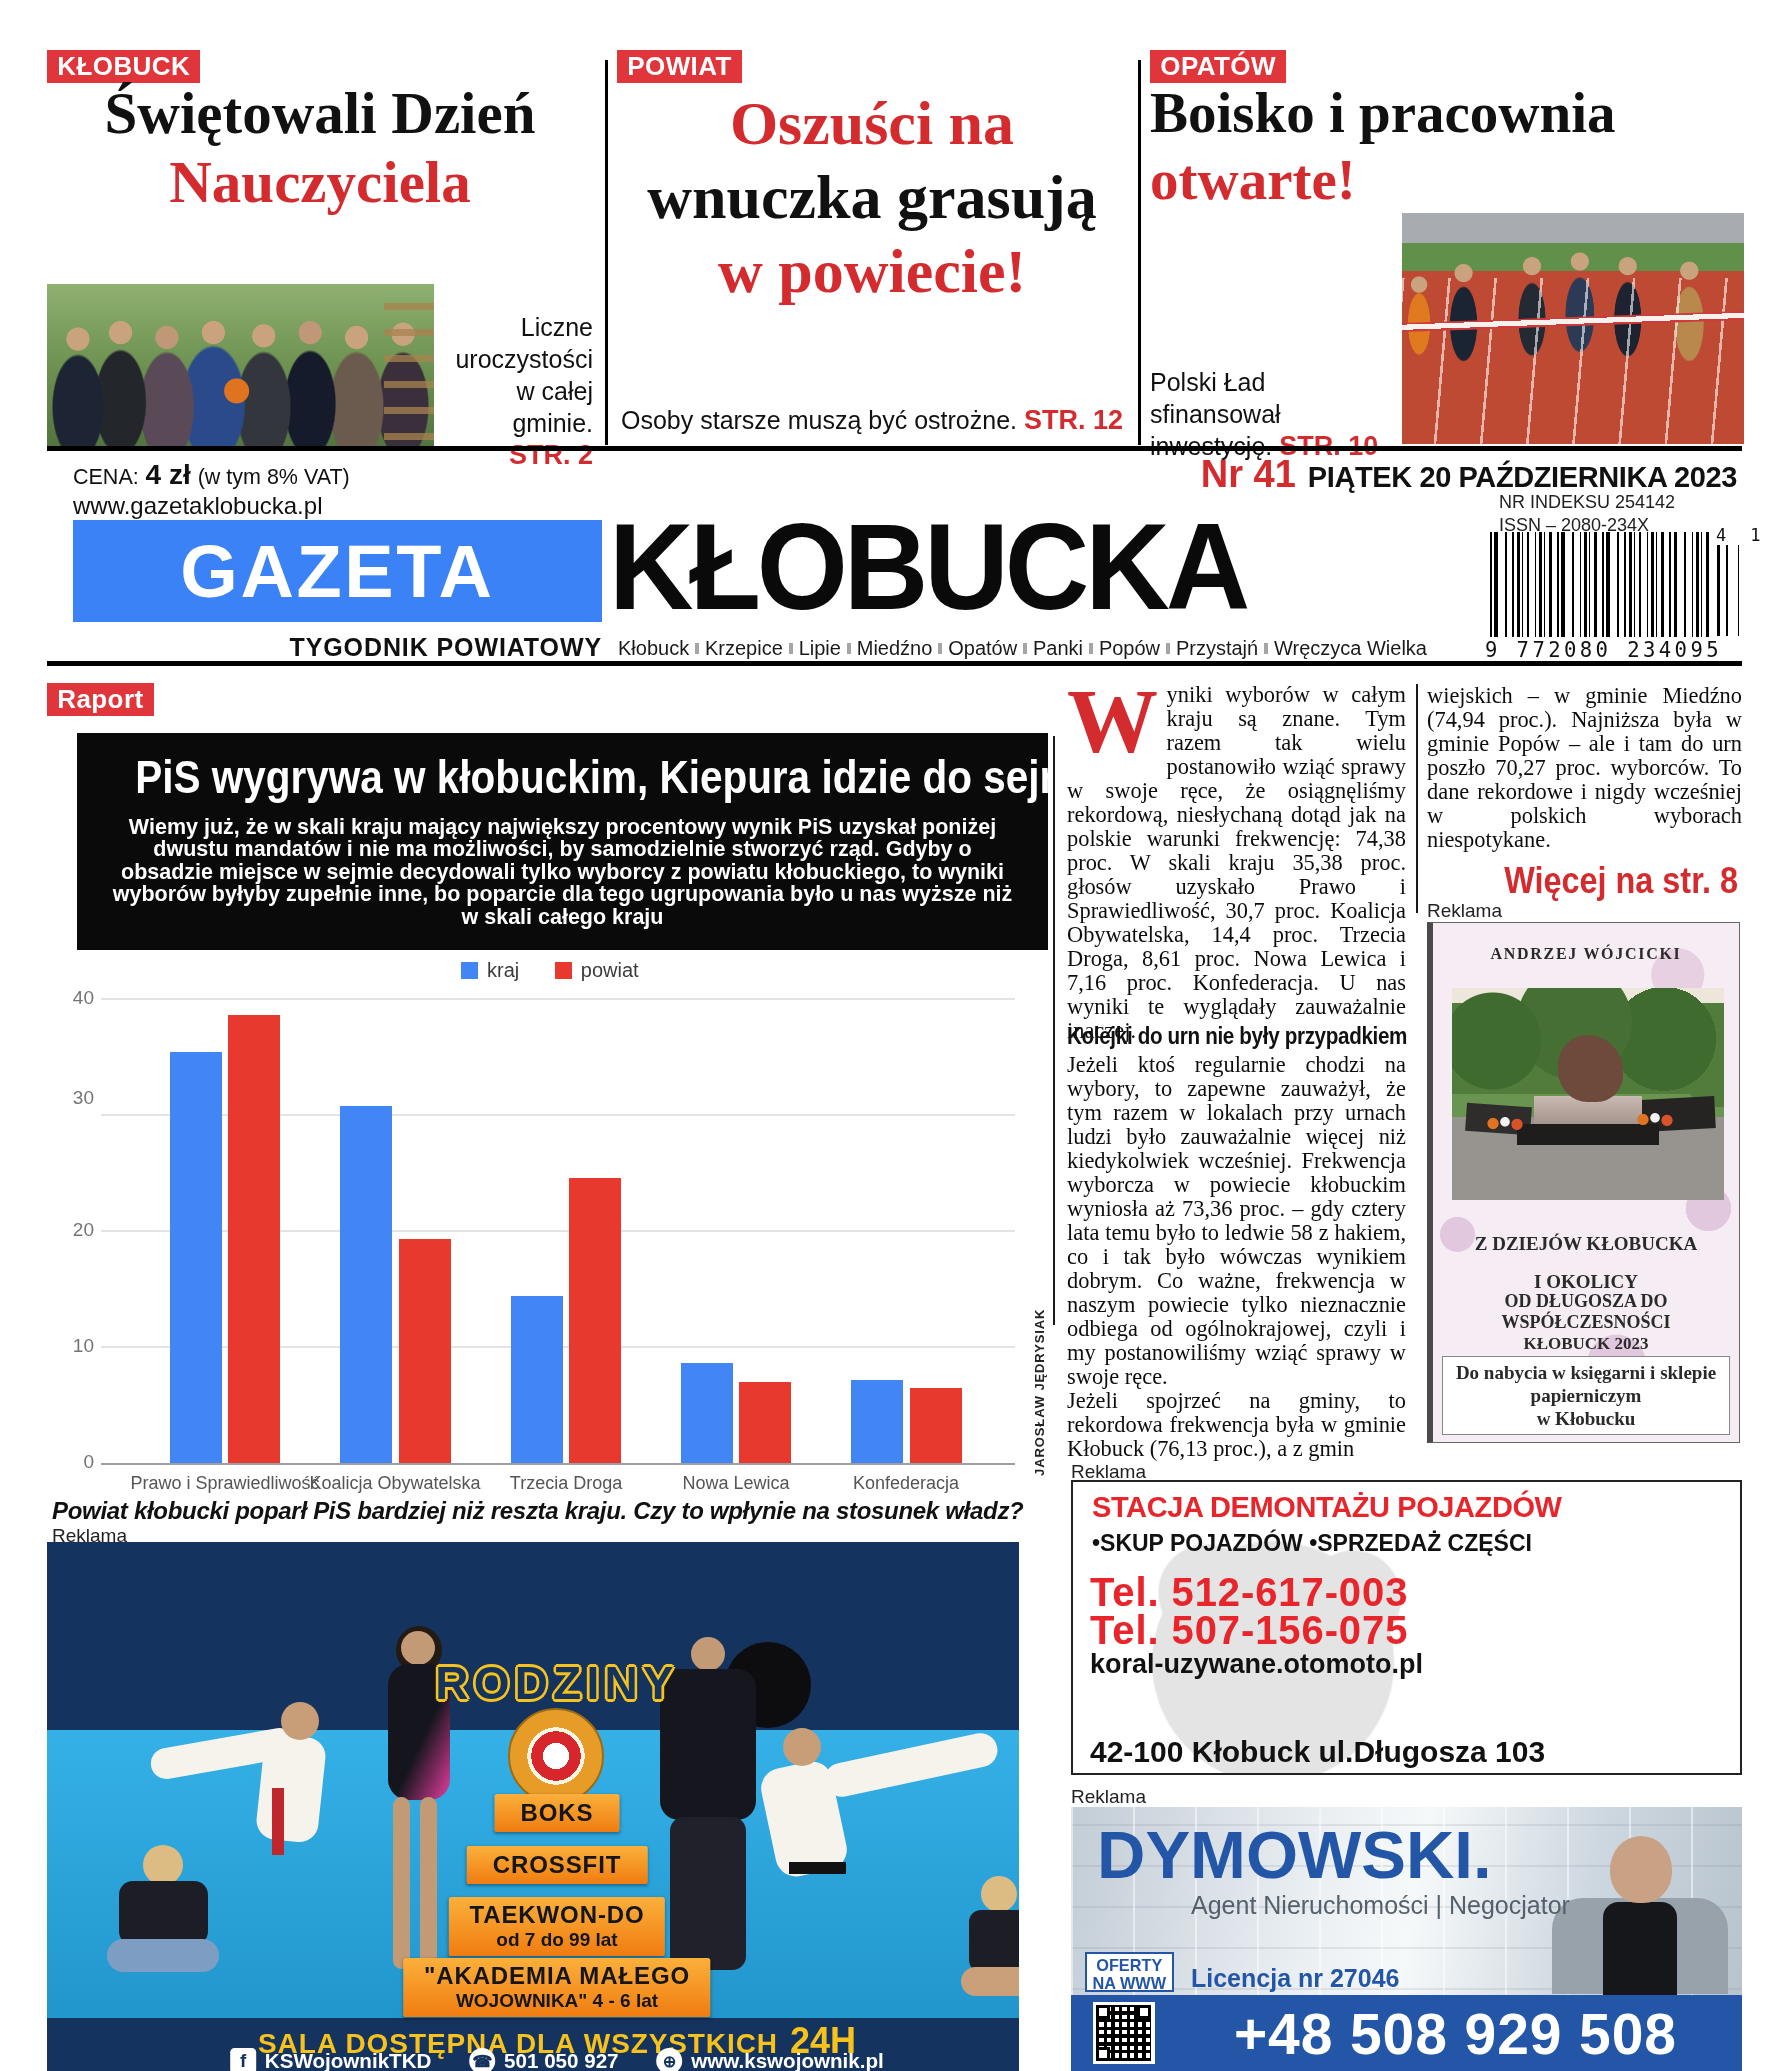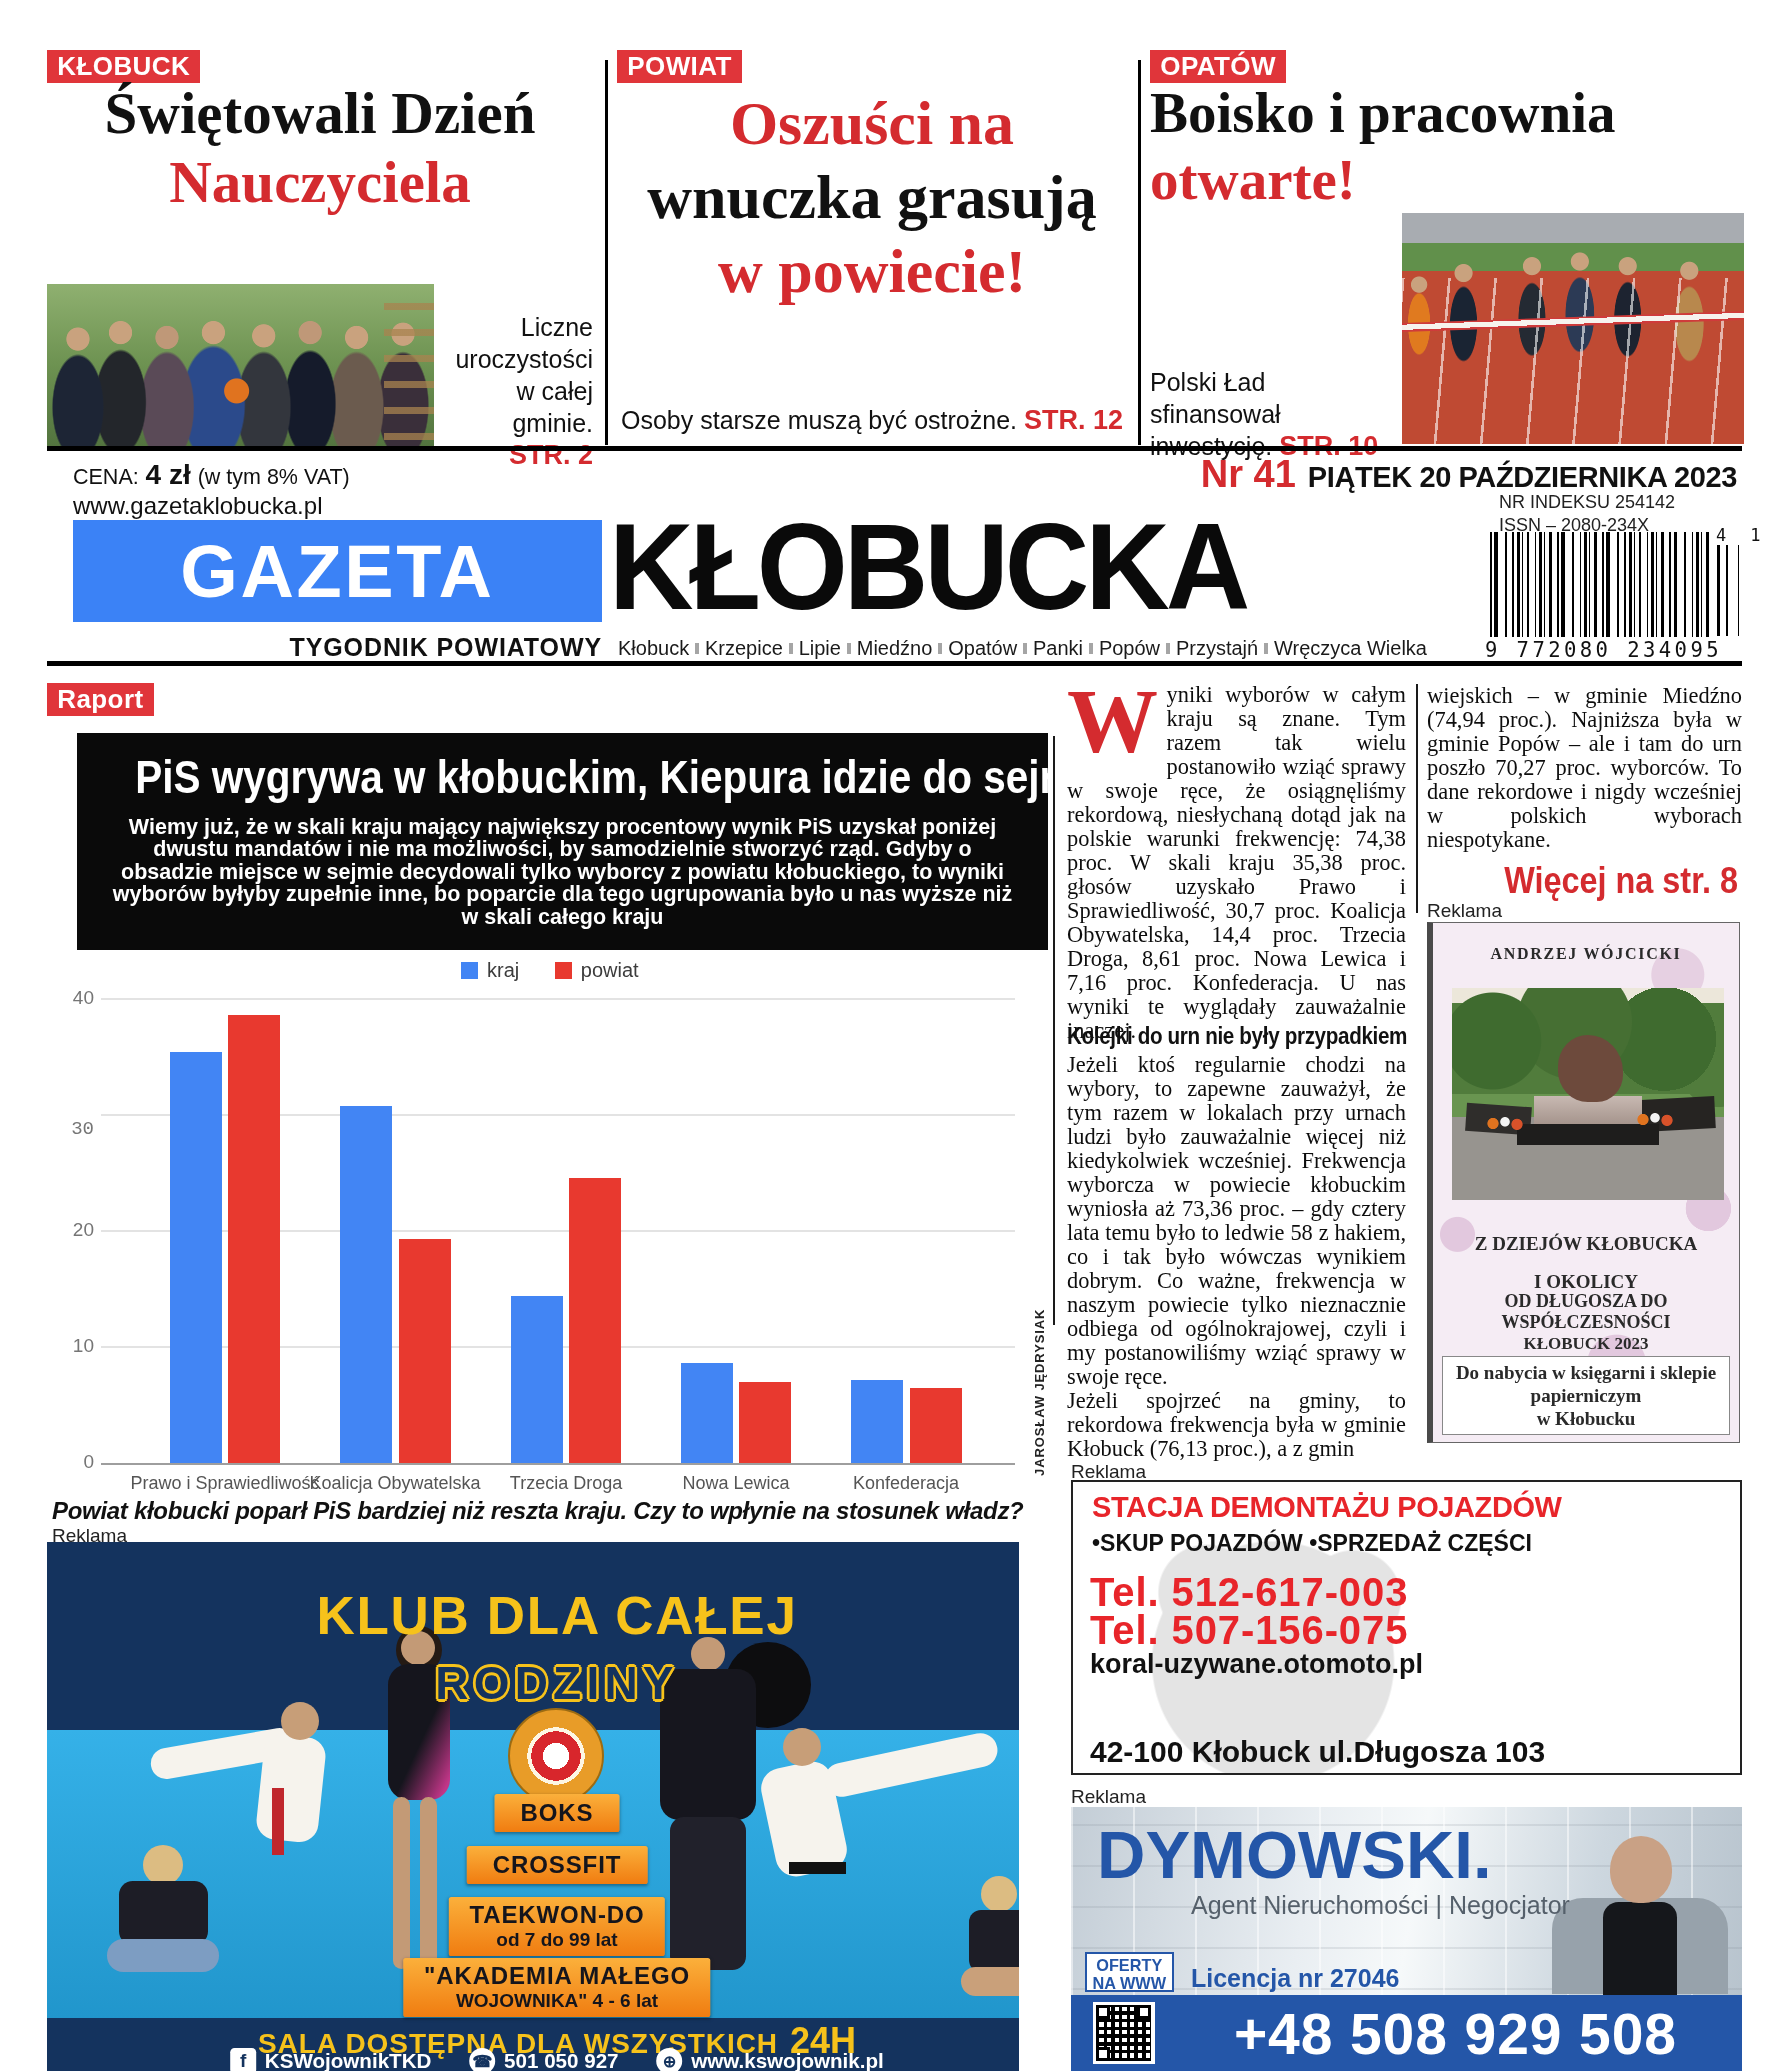--- a/index.html
+++ b/index.html
@@ -348,21 +348,21 @@
           <span class="lg-label">powiat</span>
         </span>
       </div>
     <div class="chart-plot" id="chart-plot">
         <div class="ytick" style="top: 453px;">0</div>
         <div class="gridline" style="top: 348px;"></div>
         <div class="ytick" style="top: 337px;">10</div>
         <div class="gridline" style="top: 232px;"></div>
         <div class="ytick" style="top: 221px;">20</div>
         <div class="gridline" style="top: 116px;"></div>
-        <div class="ytick" style="top: 120px; font-family: Liberation Mono, monospace;">30</div>
+        <div class="ytick" style="top: 89px;">30</div>
         <div class="gridline" style="top: 0px;"></div>
         <div class="ytick" style="top: -11.2px;">40</div>
         <div class="bar" style="left: 69px; height: 411px; background: rgb(66, 133, 244);"></div>
         <div class="bar" style="left: 127px; height: 448px; background: rgb(232, 57, 47);"></div>
         <div class="xtick" style="left: 25px;">Prawo i Sprawiedliwość</div>
         <div class="bar" style="left: 239px; height: 357px; background: rgb(66, 133, 244);"></div>
         <div class="bar" style="left: 298px; height: 224px; background: rgb(232, 57, 47);"></div>
         <div class="xtick" style="left: 195px;">Koalicja Obywatelska</div>
         <div class="bar" style="left: 410px; height: 167px; background: rgb(66, 133, 244);"></div>
         <div class="bar" style="left: 468px; height: 285px; background: rgb(232, 57, 47);"></div>
@@ -489,21 +489,20 @@
       <div class="shape" style="left:736px;top:186px;width:38px;height:38px;border-radius:50%;background:#c79e78"></div>
       <div class="shape" style="left:776px;top:206px;width:176px;height:34px;background:#f6f3ed;border-radius:17px;transform:rotate(-12deg)"></div>
       <div class="shape" style="left:742px;top:320px;width:57px;height:12px;background:#111"></div>
     </div>
     <div class="fig">
       <div class="shape" style="left:934px;top:334px;width:36px;height:36px;border-radius:50%;background:#dcbc82"></div>
       <div class="shape" style="left:922px;top:368px;width:62px;height:62px;background:#1d1d26;border-radius:12px"></div>
       <div class="shape" style="left:914px;top:425px;width:79px;height:29px;background:#c9a07a;border-radius:14.6px"></div>
     </div>
 
-    <div class="klub-t1">KLUB DLA CAŁEJ</div>
     <div class="klub-t2">RODZINY</div>
     <div class="klub-logo"></div>
 
     <div class="klub-btn" style="top:252px">
         <div class="kb1">BOKS</div>
       </div>
     <div class="klub-btn" style="top:304px">
         <div class="kb1">CROSSFIT</div>
       </div>
     <div class="klub-btn" style="top:355px;padding:4.3px 20.6px">

